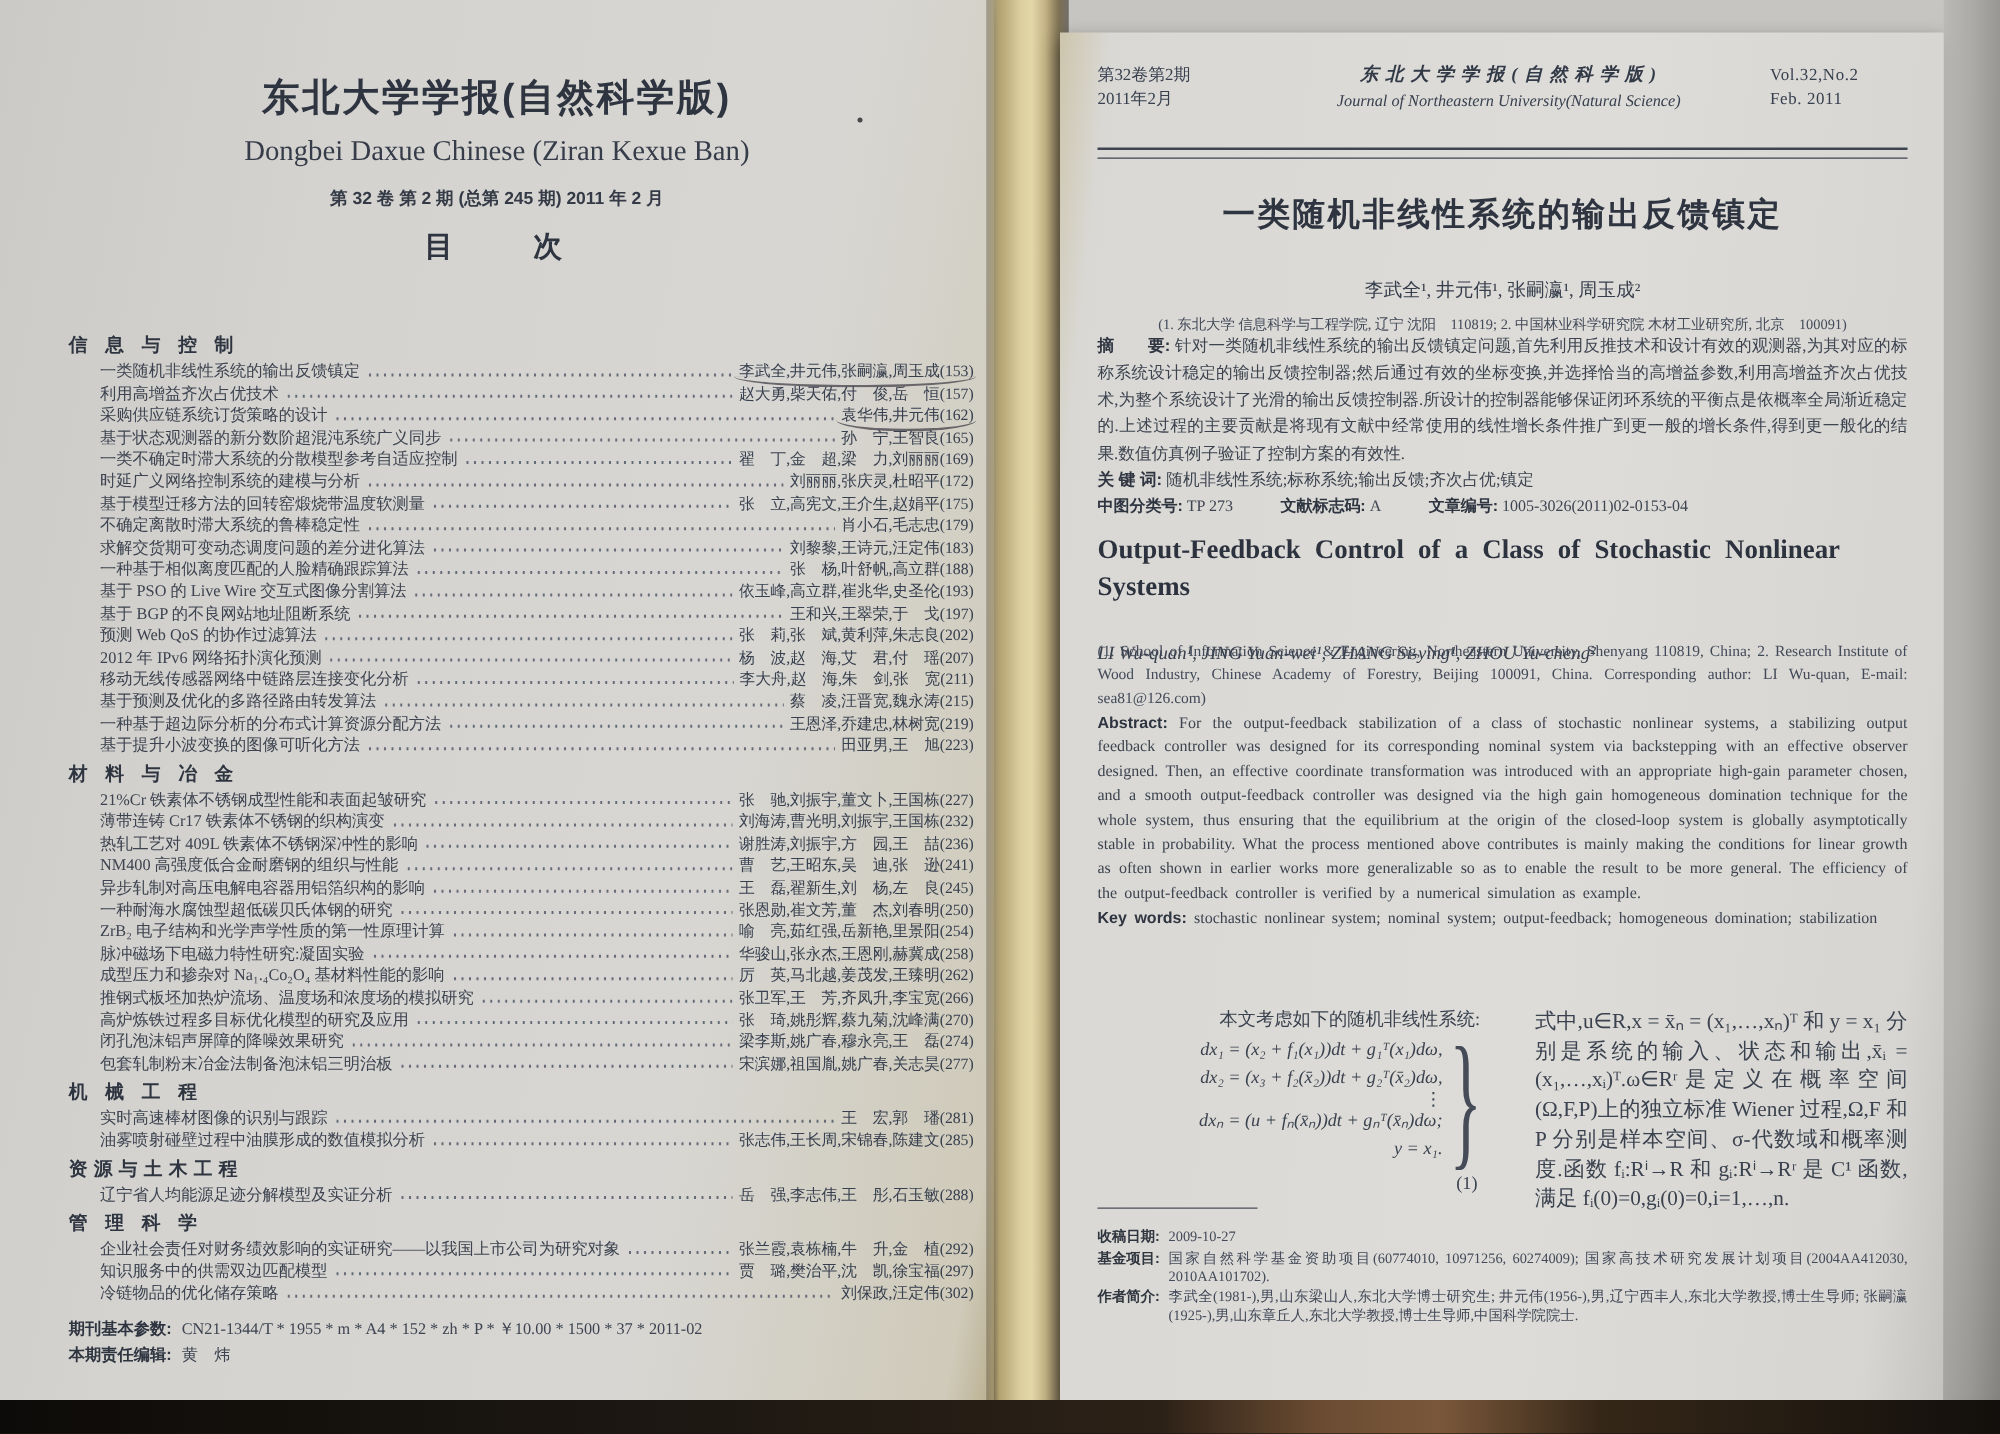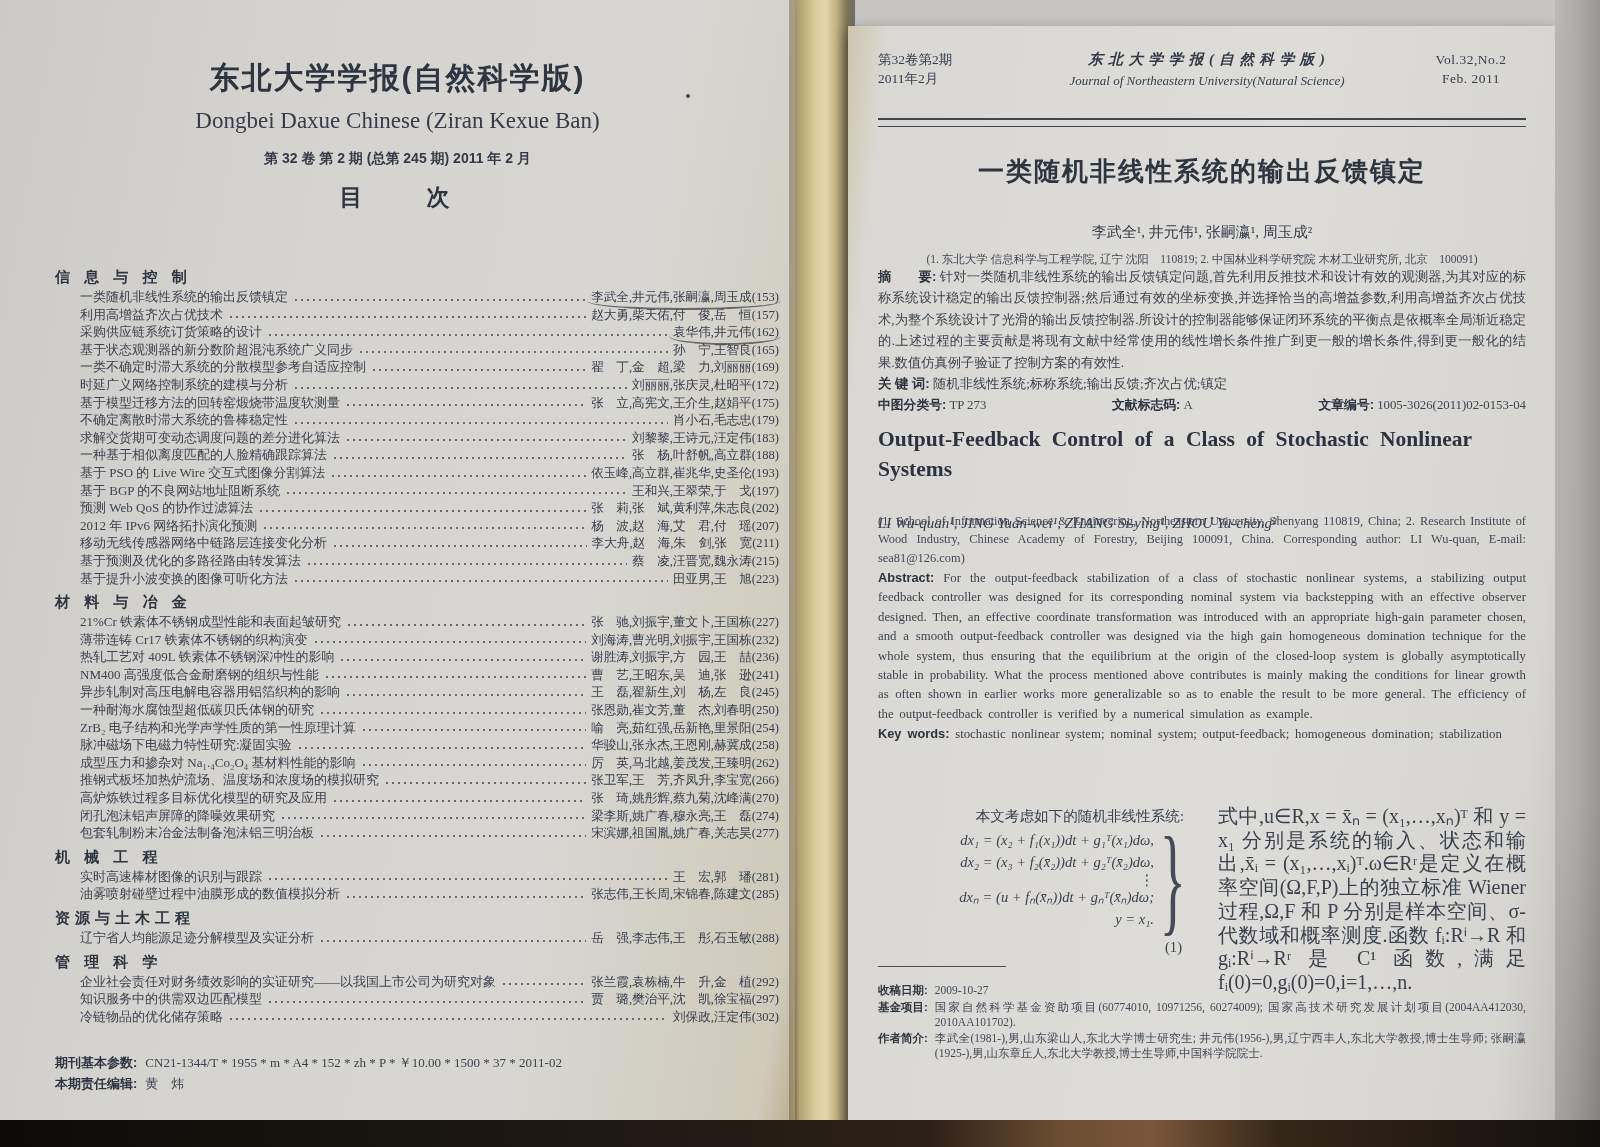--- a/index.html
+++ b/index.html
@@ -48,41 +48,41 @@
   .lbl{font-family:"Liberation Sans",sans-serif;font-weight:bold;color:#2e3440;white-space:nowrap;}
   .lp-footer .val{margin-left:8px;color:#3d4350;}
 
   
   .rp-inner{position:absolute;left:30px;top:0;width:648px;height:100%;}
   .rp-header{position:absolute;top:24px;left:0;width:100%;display:flex;align-items:flex-start;}
   .rp-h-left{width:120px;font-size:13.5px;line-height:19px;color:#38404f;}
   .rp-h-center{flex:1;text-align:center;font-style:italic;}
   .rp-h-cn{font-size:14.5px;font-weight:600;letter-spacing:1px;color:#333a47;}
   .rp-h-en{font-size:13px;margin-top:4px;color:#38404f;}
-  .rp-h-right{width:110px;text-align:center;font-size:13.5px;line-height:19px;color:#38404f;letter-spacing:.5px;}
+  .rp-h-right{width:110px;text-align:left;font-size:13.5px;line-height:19px;color:#38404f;letter-spacing:.5px;}
   .rp-rule{position:absolute;top:92px;left:0;width:100%;height:6px;
     border-top:2.6px solid #3e4450;border-bottom:1px solid #3e4450;}
   .rp-title{position:absolute;top:128px;left:0;width:100%;text-align:center;
     font-family:"Liberation Sans",sans-serif;font-weight:bold;font-size:26px;letter-spacing:2px;color:#2e3440;}
   .rp-authors{position:absolute;top:197px;left:0;width:100%;text-align:center;font-size:15px;color:#363d4b;}
   .rp-affil{position:absolute;top:226px;left:0;width:100%;text-align:center;font-size:11.5px;color:#424958;}
   .rp-abs-cn{position:absolute;top:240px;left:0;width:100%;}
   .rp-abs-cn p{margin:0;font-size:13.3px;line-height:21.4px;text-align:justify;color:#3d4450;}
   .rp-kw{font-size:13.3px;line-height:21.4px;color:#3d4450;}
-  .rp-clc{display:flex;gap:38px;font-size:12.8px;line-height:22px;color:#3d4450;justify-content:space-between;}
+  .rp-clc{display:flex;gap:38px;font-size:12.8px;line-height:22px;color:#3d4450;}
   .rp-en-title{position:absolute;top:398px;left:0;width:100%;
     font-weight:bold;font-size:21.5px;line-height:30px;word-spacing:6px;color:#2c323e;}
   .rp-en-authors{position:absolute;top:489px;left:0;width:100%;font-style:italic;font-size:15px;color:#363d4b;}
   .rp-en-affil{position:absolute;top:486px;left:0;width:100%;font-size:12.4px;line-height:18.4px;
     text-align:justify;color:#424958;}
   .rp-abs-en{position:absolute;top:542px;left:0;width:100%;}
   .rp-abs-en p{margin:0;font-size:12.8px;line-height:19.4px;text-align:justify;word-spacing:2.5px;color:#3d4450;}
   .rp-cols{position:absolute;top:779px;left:0;width:100%;display:flex;}
   .col-left{width:306px;text-align:right;}
-  .col-right{flex:1;margin-left:34px;font-size:20px;line-height:23.7px;text-align:justify;color:#3b424f;}
+  .col-right{flex:1;margin-left:44px;font-size:17px;line-height:23.7px;text-align:justify;color:#3b424f;}
   .intro{font-size:14.6px;line-height:22px;text-indent:2em;color:#3b424f;}
   .eq-wrap{position:relative;margin-top:3px;padding-right:30px;}
   .eq-line{font-size:14.6px;line-height:21.5px;font-style:italic;color:#3b424f;white-space:nowrap;}
   .eq-dots{font-style:normal;line-height:14px;padding-left:14px;}
   .eq-brace{position:absolute;right:-2px;top:-6px;height:112px;display:flex;align-items:center;
     font-size:120px;font-weight:200;color:#454b57;transform:scaleX(.45);transform-origin:right center;}
   .eq-no{position:absolute;right:2px;bottom:-26px;font-size:14.6px;font-style:normal;color:#3b424f;}
   .rp-footnote{position:absolute;top:940px;left:0;width:100%;font-size:11.5px;line-height:15px;color:#424958;}
   .fn-rule{width:128px;border-top:1.5px solid #4a4f58;margin-bottom:16px;}
   .fn-row{display:flex;margin-bottom:1.5px;}
@@ -179,20 +179,25 @@
             <span class="toc-title">移动无线传感器网络中链路层连接变化分析</span>
             <span class="toc-leader"></span>
             <span class="toc-rhs">李大舟,赵　海,朱　剑,张　宽(211)</span>
           </div>
           <div class="toc-row">
             <span class="toc-title">基于预测及优化的多路径路由转发算法</span>
             <span class="toc-leader"></span>
             <span class="toc-rhs">蔡　凌,汪晋宽,魏永涛(215)</span>
           </div>
           <div class="toc-row">
+            <span class="toc-title">一种基于超边际分析的分布式计算资源分配方法</span>
+            <span class="toc-leader"></span>
+            <span class="toc-rhs">王恩泽,乔建忠,林树宽(219)</span>
+          </div>
+          <div class="toc-row">
             <span class="toc-title">基于提升小波变换的图像可听化方法</span>
             <span class="toc-leader"></span>
             <span class="toc-rhs">田亚男,王　旭(223)</span>
           </div>
         </div>
         <div>
           <div class="toc-sec-head">材 料 与 冶 金</div>
           <div class="toc-row">
             <span class="toc-title">21%Cr 铁素体不锈钢成型性能和表面起皱研究</span>
             <span class="toc-leader"></span>

